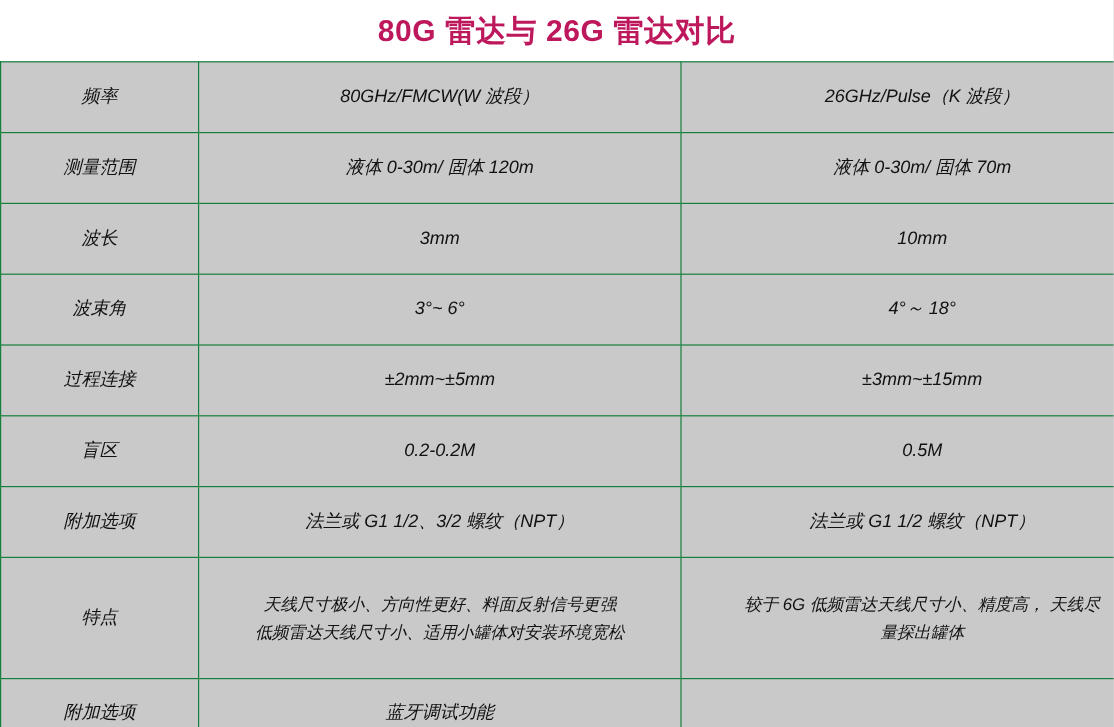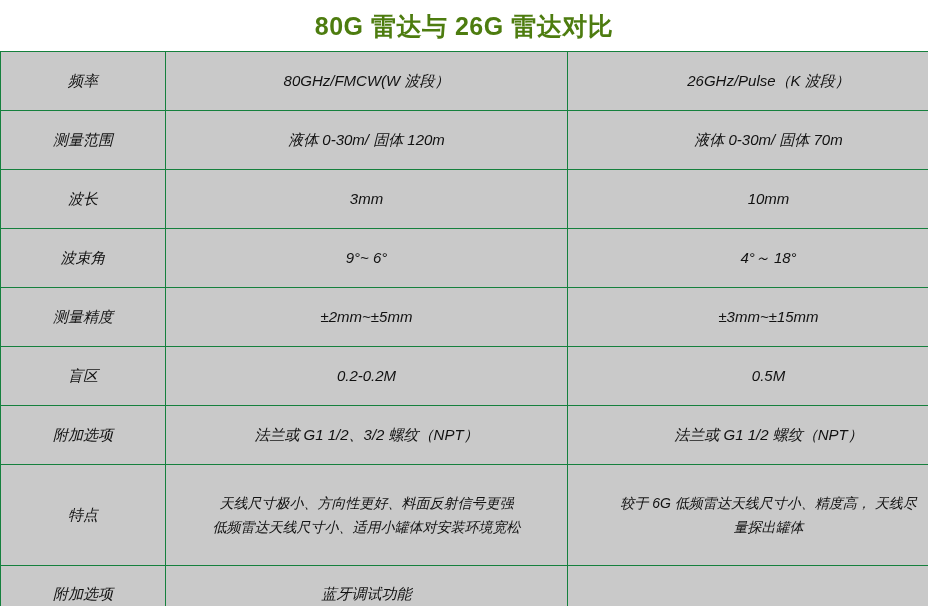--- a/index.html
+++ b/index.html
@@ -17,21 +17,21 @@
   .page {
     width: 928px;
     height: 606px;
     position: relative;
     box-sizing: border-box;
   }
   .title {
     text-align: center;
     font-size: 25px;
     font-weight: bold;
-    color: #4d7c0f;
+    color: #be185d;
     letter-spacing: 0.5px;
     padding-top: 11px;
     padding-bottom: 10px;
     line-height: 1.2;
   }
   table.compare {
     width: 918px;
     margin: 0 auto;
     border-collapse: collapse;
     table-layout: fixed;
@@ -90,25 +90,25 @@
         <td class="val-cell">液体 0-30m/ 固体 120m</td>
         <td class="val-cell">液体 0-30m/ 固体 70m</td>
       </tr>
       <tr class="row-h-normal">
         <td class="label-cell">波长</td>
         <td class="val-cell">3mm</td>
         <td class="val-cell">10mm</td>
       </tr>
       <tr class="row-h-normal">
         <td class="label-cell">波束角</td>
-        <td class="val-cell">9°~ 6°</td>
+        <td class="val-cell">3°~ 6°</td>
         <td class="val-cell">4°～ 18°</td>
       </tr>
       <tr class="row-h-normal">
-        <td class="label-cell">测量精度</td>
+        <td class="label-cell">过程连接</td>
         <td class="val-cell">±2mm~±5mm</td>
         <td class="val-cell">±3mm~±15mm</td>
       </tr>
       <tr class="row-h-normal">
         <td class="label-cell">盲区</td>
         <td class="val-cell">0.2-0.2M</td>
         <td class="val-cell">0.5M</td>
       </tr>
       <tr class="row-h-normal">
         <td class="label-cell">附加选项</td>

